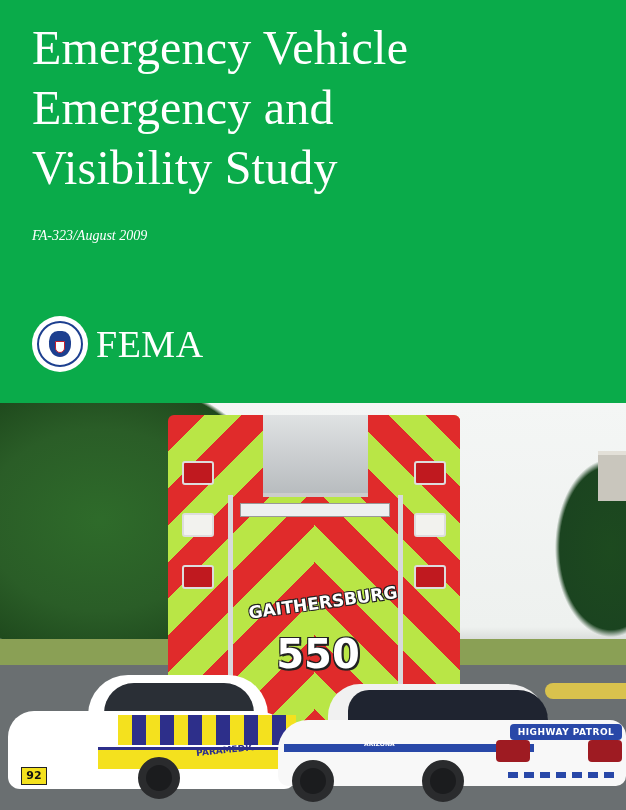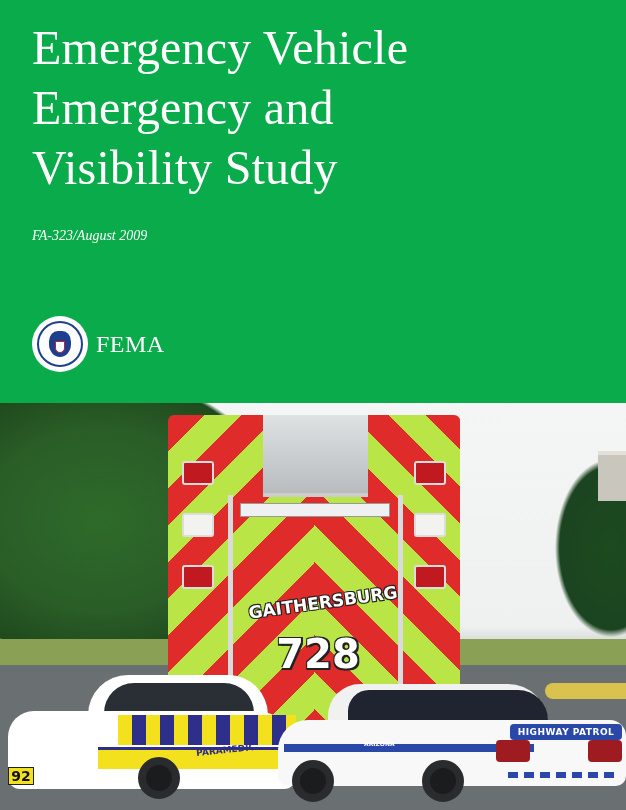--- a/index.html
+++ b/index.html
@@ -33,21 +33,21 @@
   .seal-eagle {
     position: absolute; left: 10px; top: 8px; width: 22px; height: 26px;
     background: #1d3f8f; border-radius: 40% 40% 50% 50%;
   }
   .seal-shield {
     position: absolute; left: 16px; top: 18px; width: 10px; height: 12px;
     background: #ffffff; border: 1px solid #c41f2e; border-radius: 0 0 5px 5px;
   }
   .fema {
     margin-left: 8px; color: #ffffff; font-family: "Liberation Serif", serif;
-    font-size: 24px; letter-spacing: 0.5px;
+    font-size: 38px; letter-spacing: 0.5px;
   }
 
   .photo {
     position: absolute; left: 0; top: 403px; width: 626px; height: 407px;
     background: linear-gradient(#f4f6f5 0%, #eef1ef 55%, #8d9190 70%, #6f7473 100%);
     overflow: hidden;
   }
   .trees-left {
     position: absolute; left: -20px; top: 0px; width: 300px; height: 260px;
     background: radial-gradient(ellipse at 40% 45%, #2e6b2a 0%, #2a5d27 45%, #1f4a1d 70%, rgba(30,70,28,0) 72%);
@@ -128,23 +128,23 @@
   }
   .car-left .stripe {
     position: absolute; left: 90px; top: 76px; width: 190px; height: 22px;
     background: #f4e11e; border-top: 3px solid #2d2f8a;
   }
   .car-left .label {
     position: absolute; left: 188px; top: 74px; font-family: "DejaVu Sans", sans-serif;
     font-size: 9px; font-weight: bold; color: #2d2f8a; transform: rotate(-6deg);
   }
   .plate-left {
-    position: absolute; left: 0; top: 96px; width: 26px; height: 18px;
+    position: absolute; left: 13px; top: 96px; width: 26px; height: 18px;
     background: #f4e11e; border: 1px solid #222; font-family: "DejaVu Sans", sans-serif;
-    font-size: 14px; font-weight: bold; color: #111; text-align: center; line-height: 16px;
+    font-size: 11px; font-weight: bold; color: #111; text-align: center; line-height: 16px;
   }
   .wheel { position: absolute; width: 42px; height: 42px; border-radius: 50%; background: #1b1c1e; border: 8px solid #2a2b2d; }
 
   .car-right {
     position: absolute; left: 278px; top: 279px; width: 348px; height: 117px;
   }
   .car-right .body {
     position: absolute; left: 0; top: 38px; width: 348px; height: 66px;
     background: #f8f8f8; border-radius: 30px 16px 10px 10px;
   }
@@ -213,21 +213,21 @@
     <div class="truck-bar"></div>
     <div class="light" style="left:14px;top:46px;"></div>
     <div class="light" style="left:246px;top:46px;"></div>
     <div class="light white" style="left:14px;top:98px;"></div>
     <div class="light white" style="left:246px;top:98px;"></div>
     <div class="light" style="left:14px;top:150px;"></div>
     <div class="light" style="left:246px;top:150px;"></div>
     <div class="pole" style="left:60px;top:80px;height:250px;"></div>
     <div class="pole" style="left:230px;top:80px;height:250px;"></div>
     <div class="truck-name">GAITHERSBURG</div>
-    <div class="truck-number">728</div>
+    <div class="truck-number">550</div>
   </div>
 
   <div class="car-left">
     <div class="roof"></div>
     <div class="window"></div>
     <div class="body"></div>
     <div class="checks"></div>
     <div class="stripe"></div>
     <div class="label">PARAMEDIC</div>
     <div class="plate-left">92</div>

